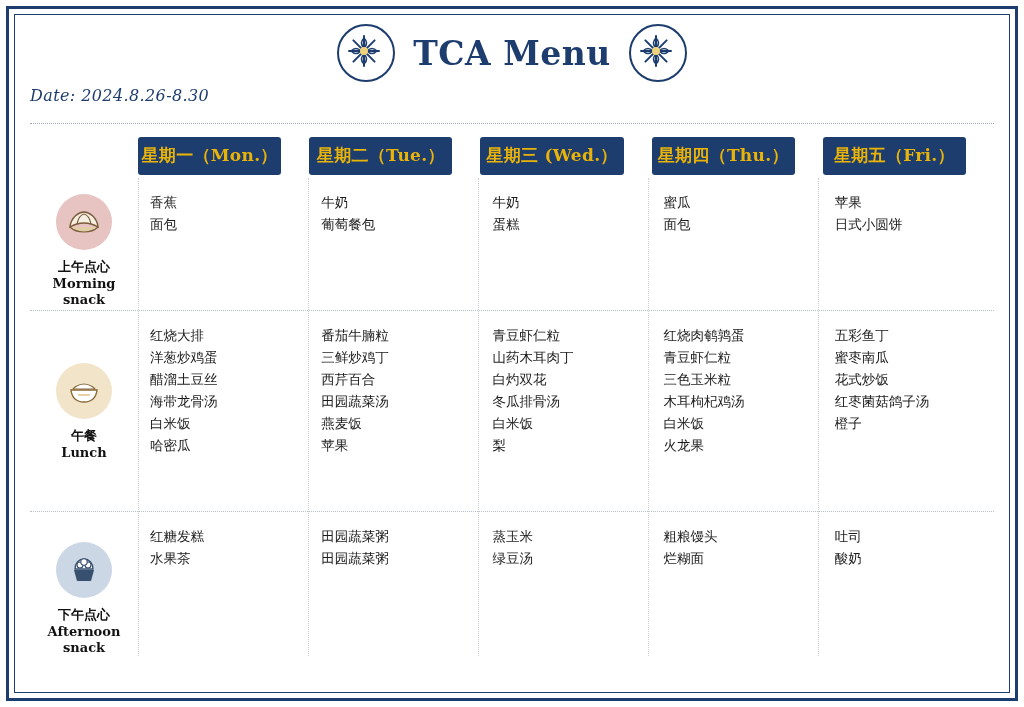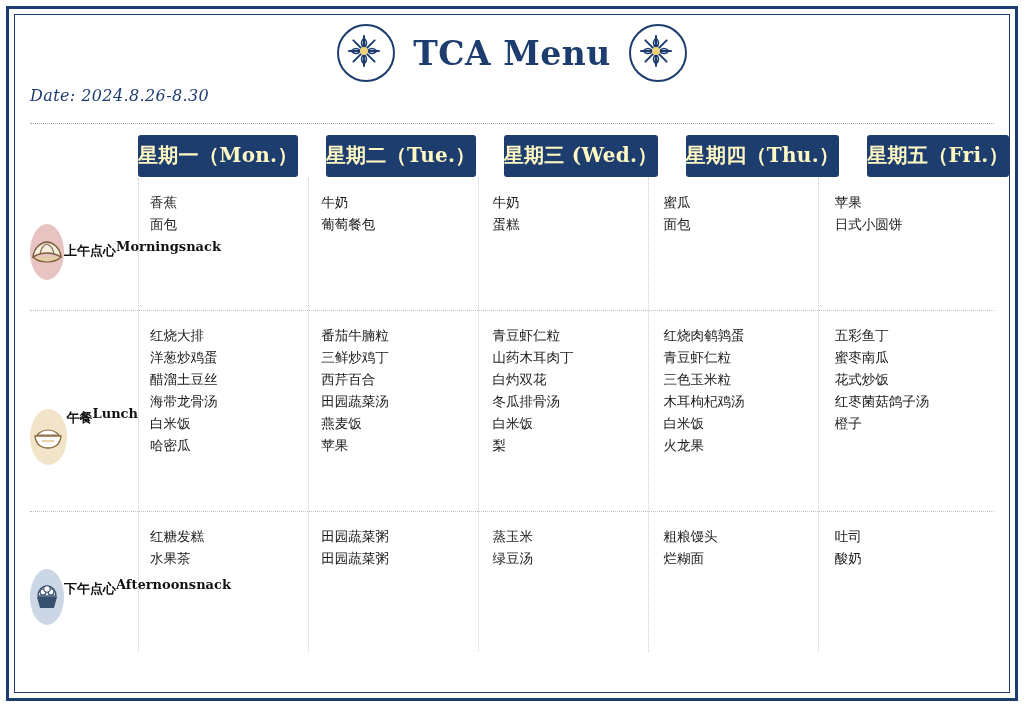--- a/index.html
+++ b/index.html
@@ -97,38 +97,38 @@
   }
   .row {
     display: flex;
     align-items: stretch;
   }
   .col-label {
     width: 108px;
     flex: none;
     box-sizing: border-box;
     display: flex;
-    flex-direction: row;
+    flex-direction: column;
     align-items: center;
     justify-content: flex-start;
   }
   .col-day {
     flex: 1 1 0;
     box-sizing: border-box;
     padding-right: 6px;
   }
 
   
   .head-row { height: 44px; align-items: center; }
   .day-pill {
     background: #1d3d6e;
-    color: #fef9c3;
+    color: #eab308;
     font-family: "DejaVu Serif", serif;
     font-weight: bold;
-    font-size: 20px;
+    font-size: 17px;
     text-align: center;
     padding: 7px 0 8px;
     border-radius: 3px;
     margin-right: 22px;
     white-space: nowrap;
     letter-spacing: 0.3px;
   }
 
   
   .meal-row {

